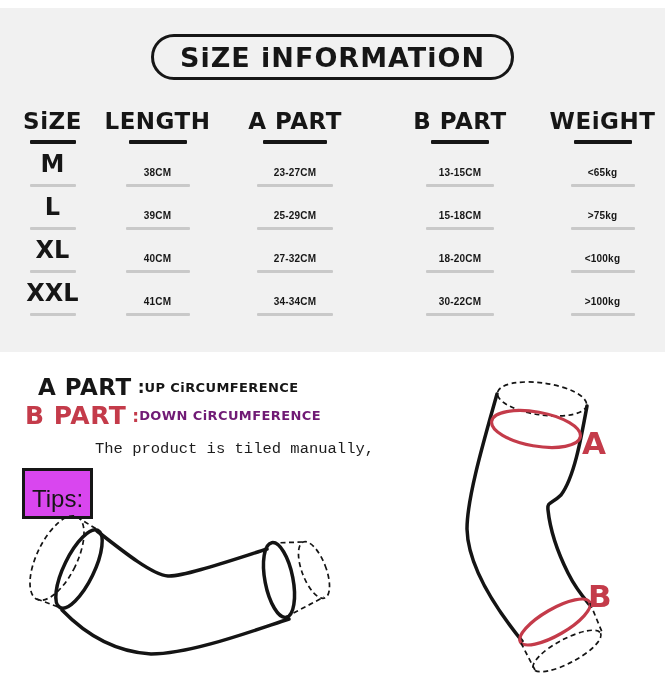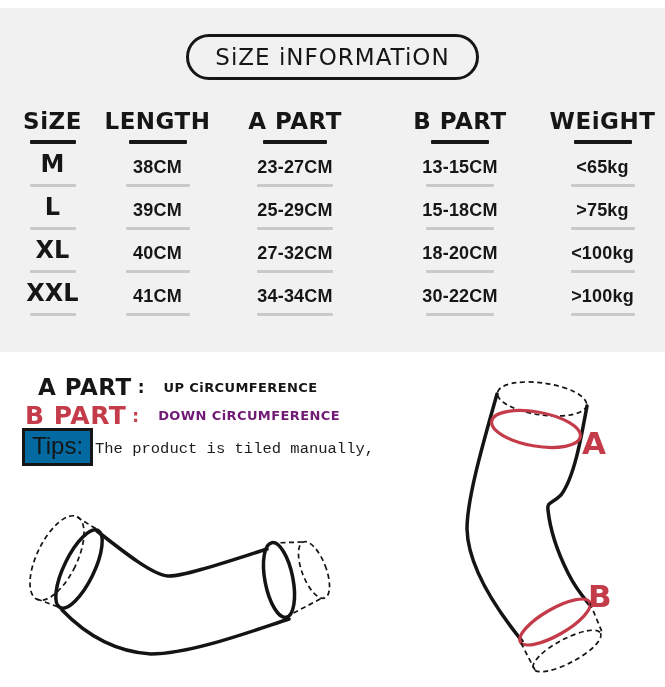--- a/index.html
+++ b/index.html
@@ -10,52 +10,52 @@
   .panel{
     position:absolute;left:0;top:8px;width:665px;height:344px;
     background:#f1f1f1;
   }
   .title-wrap{position:absolute;left:0;top:34px;width:665px;display:flex;justify-content:center;}
   .title-pill{
     border:3px solid #161616;border-radius:24px;background:#f1f1f1;
     height:40px;display:flex;align-items:center;padding:0 26px;
   }
   .title-pill span{
-    font-family:"DejaVu Sans",sans-serif;font-weight:400;font-size:23px;
+    font-family:"DejaVu Sans",sans-serif;font-weight:700;font-size:27px;
     letter-spacing:1px;color:#161616;
   }
   .grid{
     position:absolute;left:0;top:98px;width:665px;
     display:grid;grid-template-columns:105px 105px 170px 160px 125px;
   }
   .cell{
     display:flex;flex-direction:column;align-items:center;justify-content:flex-end;
     gap:6px;
   }
   .hc{height:46px;}
   .dc{height:43px;}
   .htext{font-family:"DejaVu Sans",sans-serif;font-weight:800;font-size:23px;letter-spacing:.5px;}
   .sz{font-family:"DejaVu Sans",sans-serif;font-weight:800;font-size:24px;}
-  .val{font-weight:700;font-size:18px;letter-spacing:.2px;}
+  .val{font-weight:700;font-size:10px;letter-spacing:.2px;}
   .hrule{height:4px;background:#161616;border-radius:1px;}
   .grule{height:3px;background:#c9c9c9;border-radius:1px;}
   .h0{width:46px}.h1{width:58px}.h2{width:64px}.h3{width:58px}.h4{width:58px}
   .r0{width:46px}.r1{width:64px}.r2{width:76px}.r3{width:68px}.r4{width:64px}
   .legend-row{position:absolute;display:flex;align-items:center;}
   .legend-a{left:38px;top:374px;}
   .legend-b{left:25px;top:401px;}
   .legend-label{font-family:"DejaVu Sans",sans-serif;font-weight:800;font-size:23px;letter-spacing:.5px;}
   .legend-b .legend-label{font-size:25px;color:#c43b4a;}
   .legend-colon{font-family:"DejaVu Sans",sans-serif;font-weight:800;font-size:17px;margin-left:6px;align-self:center;}
   .legend-b .legend-colon{color:#c43b4a;}
-  .legend-desc{font-family:"DejaVu Sans",sans-serif;font-weight:800;font-size:13px;letter-spacing:.4px;margin-left:19px;}
+  .legend-desc{font-family:"DejaVu Sans",sans-serif;font-weight:800;font-size:13px;letter-spacing:.4px;margin-left:0;}
   .legend-b .legend-desc{color:#701a75;}
   .tips-box{
-    position:absolute;left:22px;top:428px;border:3px solid #161616;
-    padding:1px 7px 3px 7px;background:#0369a1;
+    position:absolute;left:22px;top:468px;border:3px solid #161616;
+    padding:14px 7px 3px 7px;background:#d946ef;
   }
   .tips-box span{font-size:24px;color:#161616;}
   .tips-text{position:absolute;left:95px;top:440px;font-size:15.5px;line-height:18px;color:#1d1d1d;font-family:Liberation Mono, monospace;}
   svg{position:absolute;}
   .svg-left{left:25px;top:498px;}
   .svg-right{left:433px;top:367px;}
   .marker{
     font-family:"DejaVu Sans",sans-serif;font-weight:800;font-size:31px;fill:#c43b4a;
   }
 </style>

